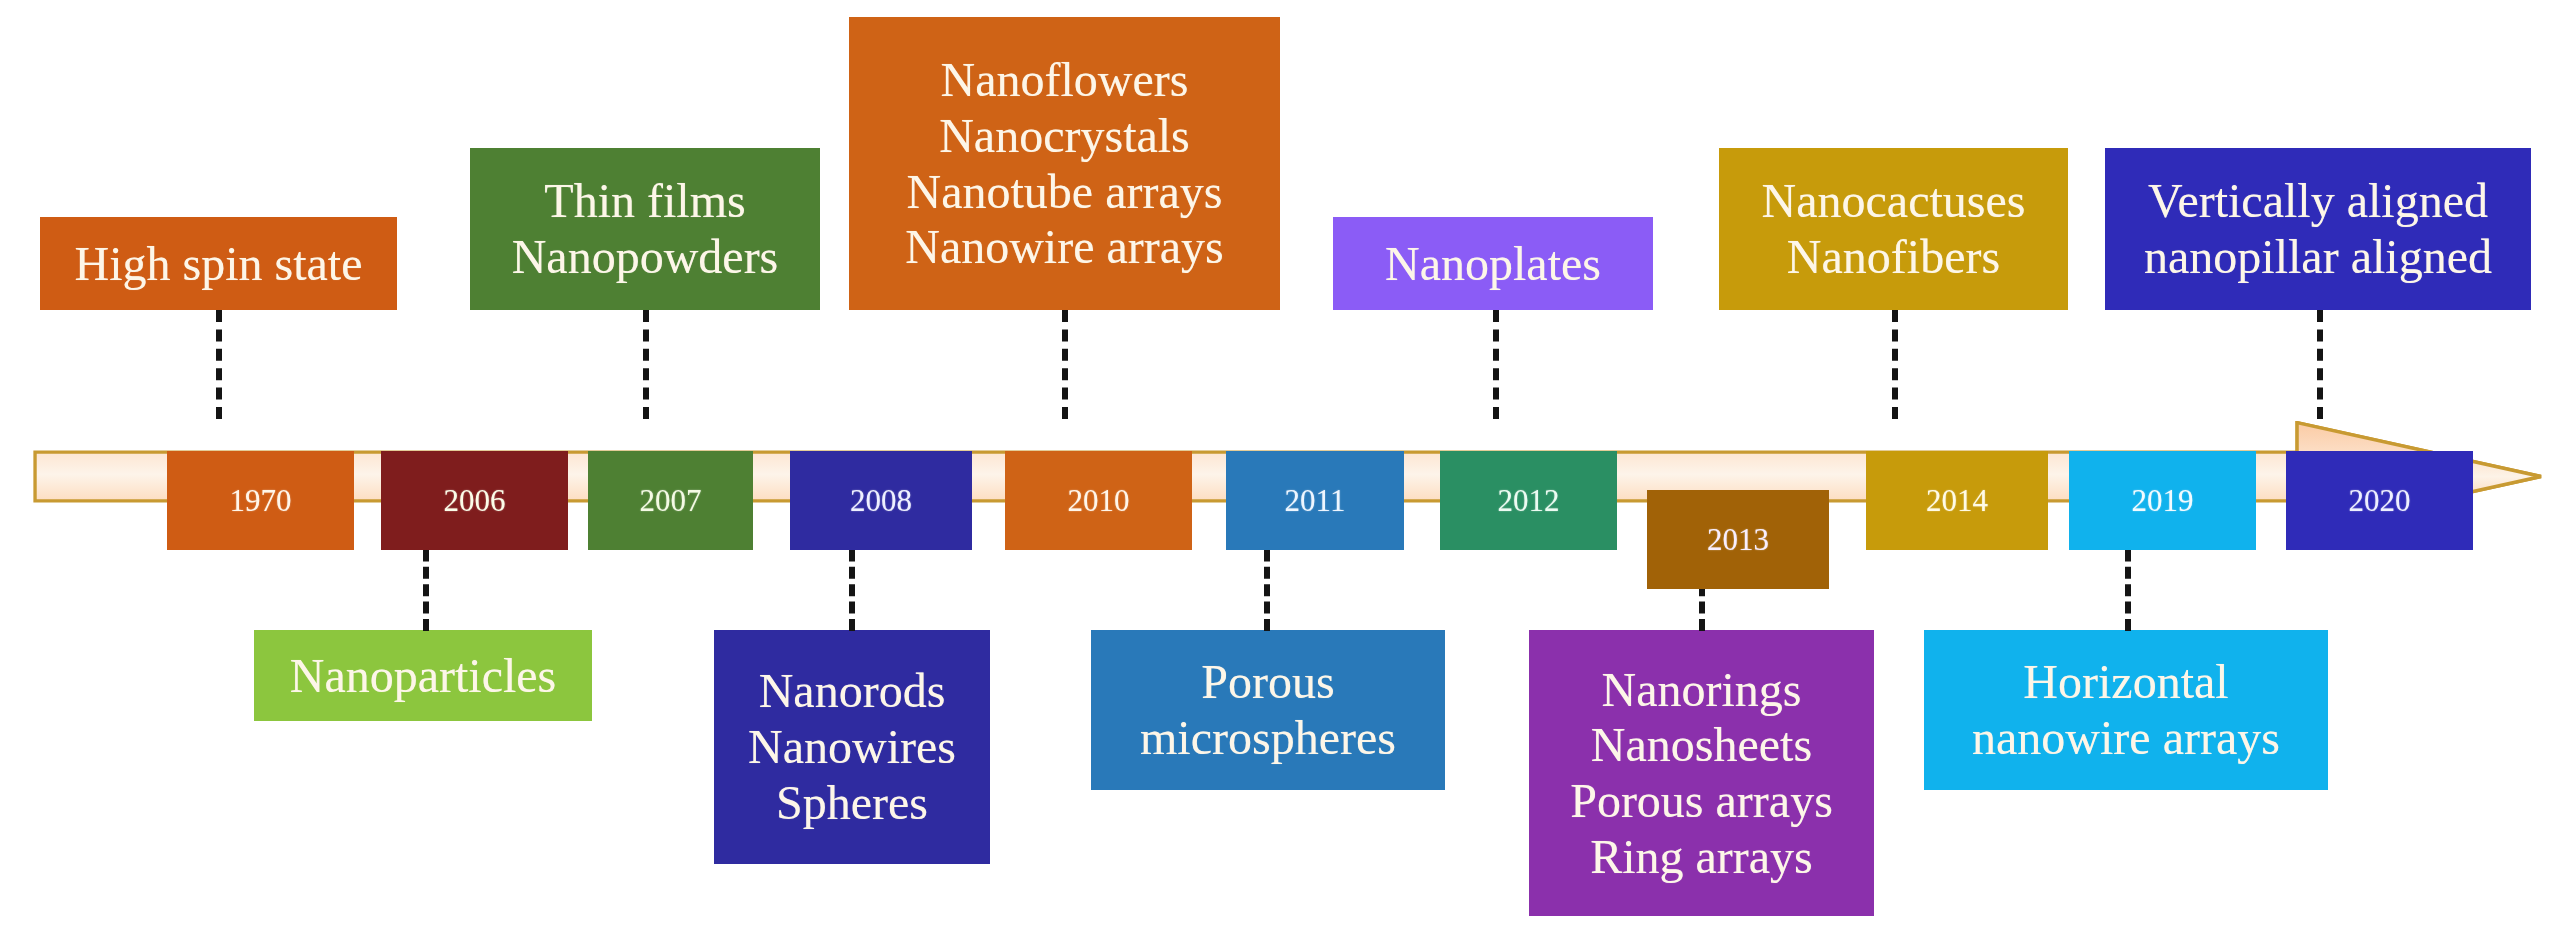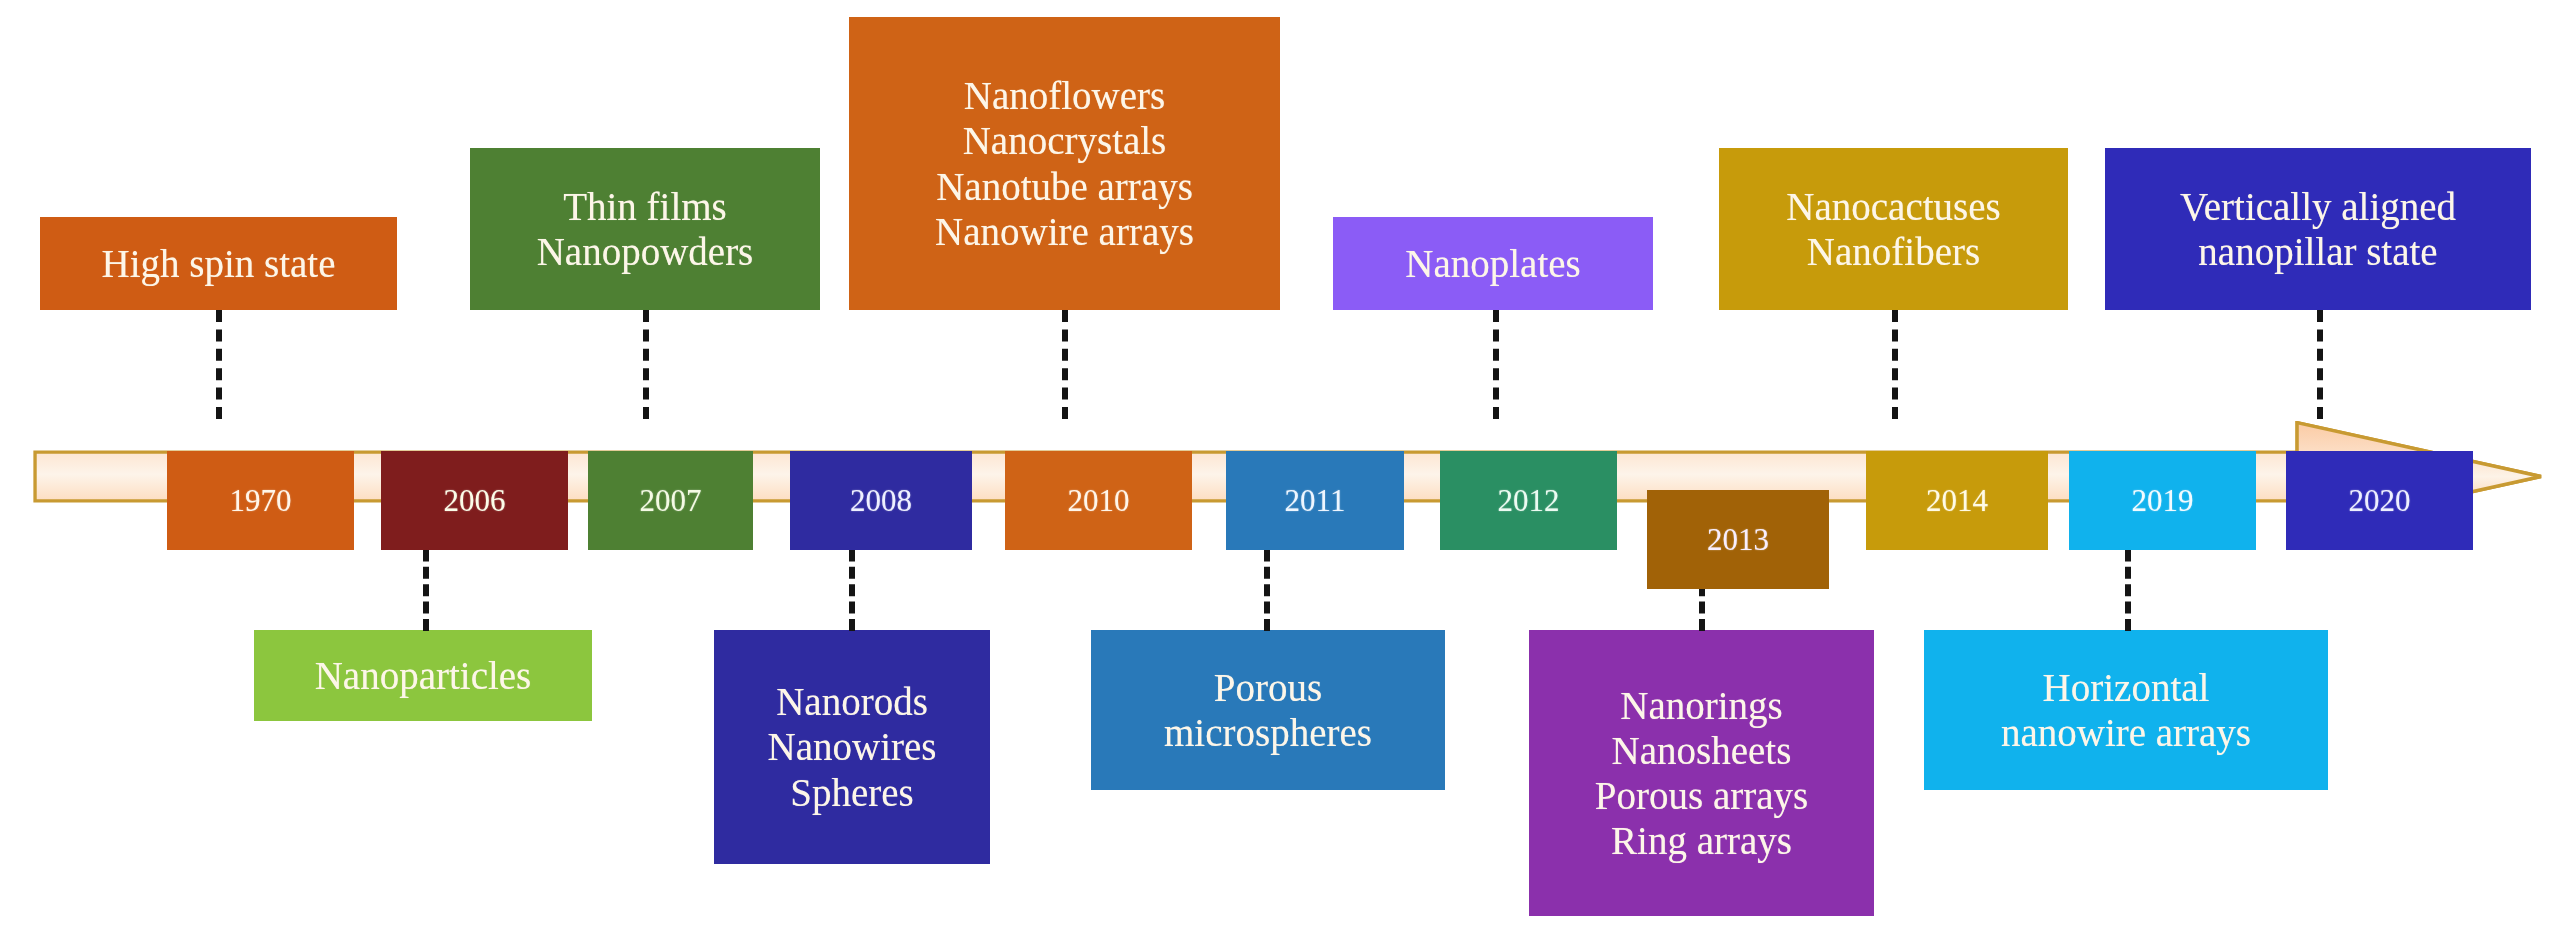--- a/index.html
+++ b/index.html
@@ -25,21 +25,21 @@
   
   .label-box {
     position: absolute;
     box-sizing: border-box;
     display: flex;
     flex-direction: column;
     justify-content: center;
     align-items: center;
     color: #fdf6e8;
     line-height: 1.16;
-    font-size: 39px;
+    font-size: 48px;
     text-align: center;
     padding: 6.7px 11.8px;
     white-space: nowrap;
     text-shadow: 0 0 0.8px rgba(255,255,255,0.55);
   }
   .label-box .ln { display: block; }
 
   
   .connector {
     position: absolute;
@@ -105,21 +105,21 @@
         <span class="ln">Nanoplates</span>
       </div>
       <div class="connector" style="left: 1493px; top: 310px; height: 109px;"></div>
       <div class="label-box" style="left: 1719px; top: 148px; width: 349px; height: 162px; background: rgb(199, 155, 11);">
         <span class="ln">Nanocactuses</span>
         <span class="ln">Nanofibers</span>
       </div>
       <div class="connector" style="left: 1892px; top: 310px; height: 109px;"></div>
       <div class="label-box" style="left: 2105px; top: 148px; width: 426px; height: 162px; background: rgb(47, 43, 184);">
         <span class="ln">Vertically aligned</span>
-        <span class="ln">nanopillar state</span>
+        <span class="ln">nanopillar aligned</span>
       </div>
       <div class="connector" style="left: 2317px; top: 310px; height: 109px;"></div>
     </div>
 
   <div id="arrow-wrap">
     <svg id="arrow-svg" width="2512" height="111" viewBox="0 0 2984 132">
       <defs>
         <linearGradient id="bodyGrad" x1="0" y1="0" x2="0" y2="1">
           <stop offset="0%" stop-color="#fcd3b2"></stop>
           <stop offset="22%" stop-color="#fde2cc"></stop>

